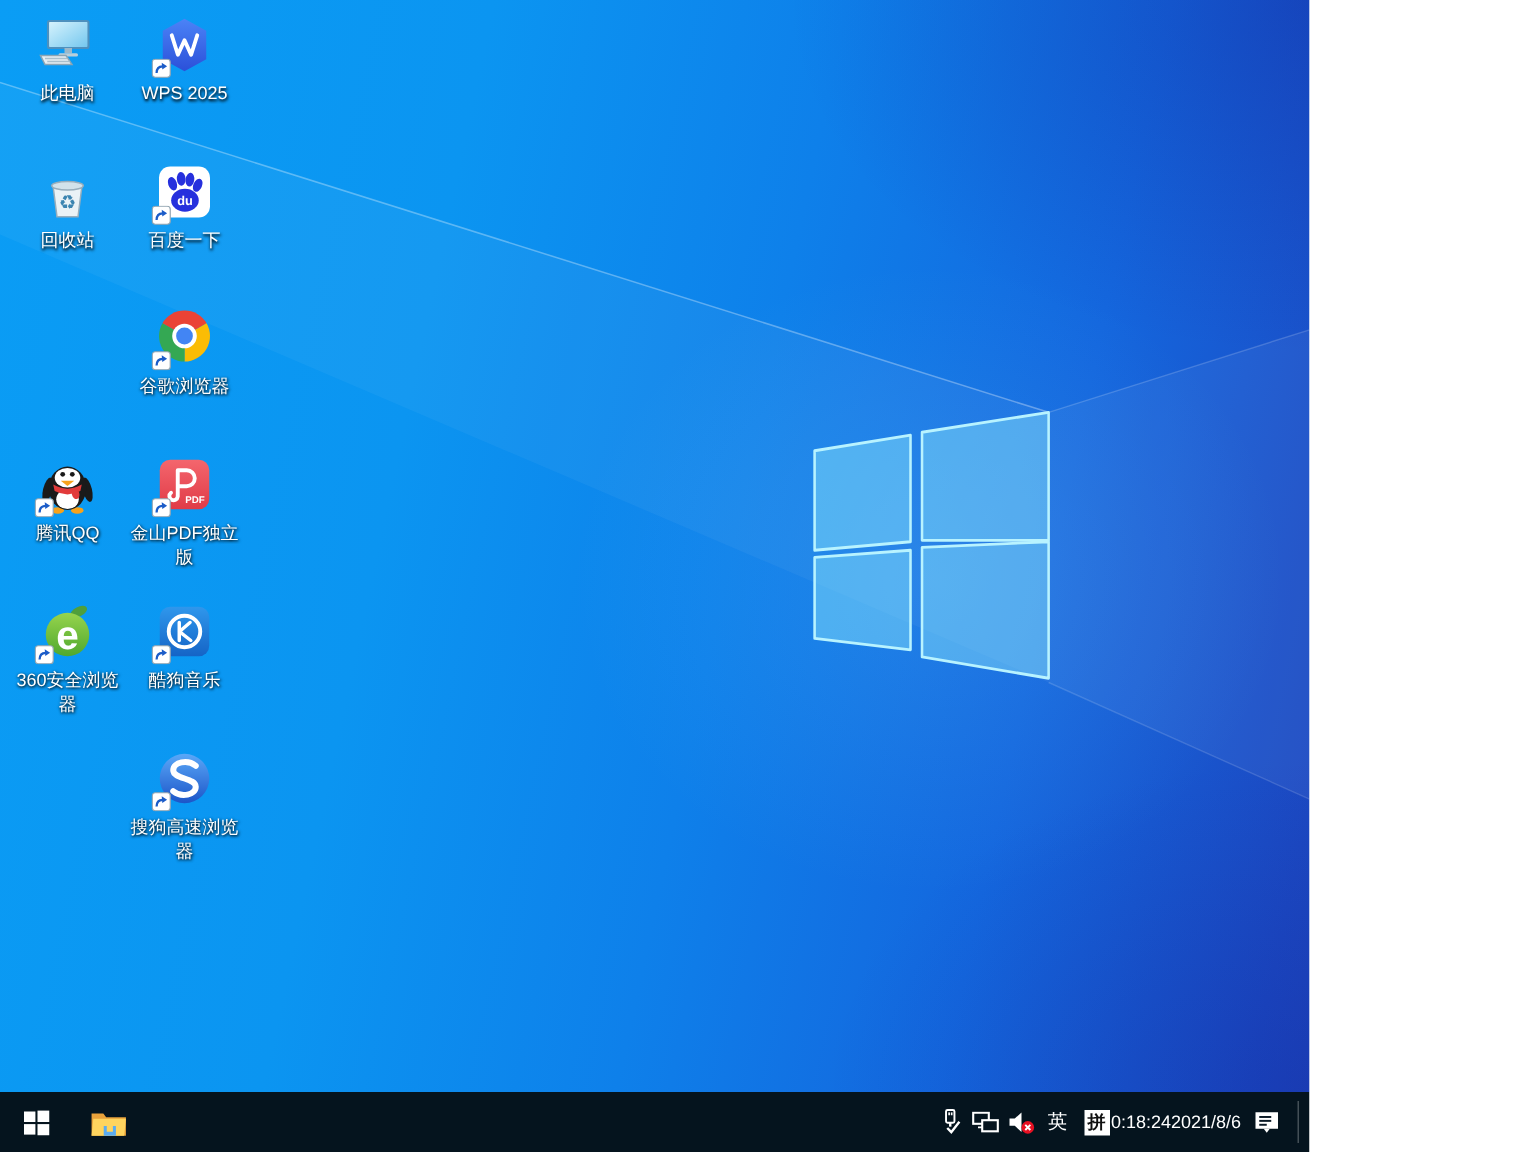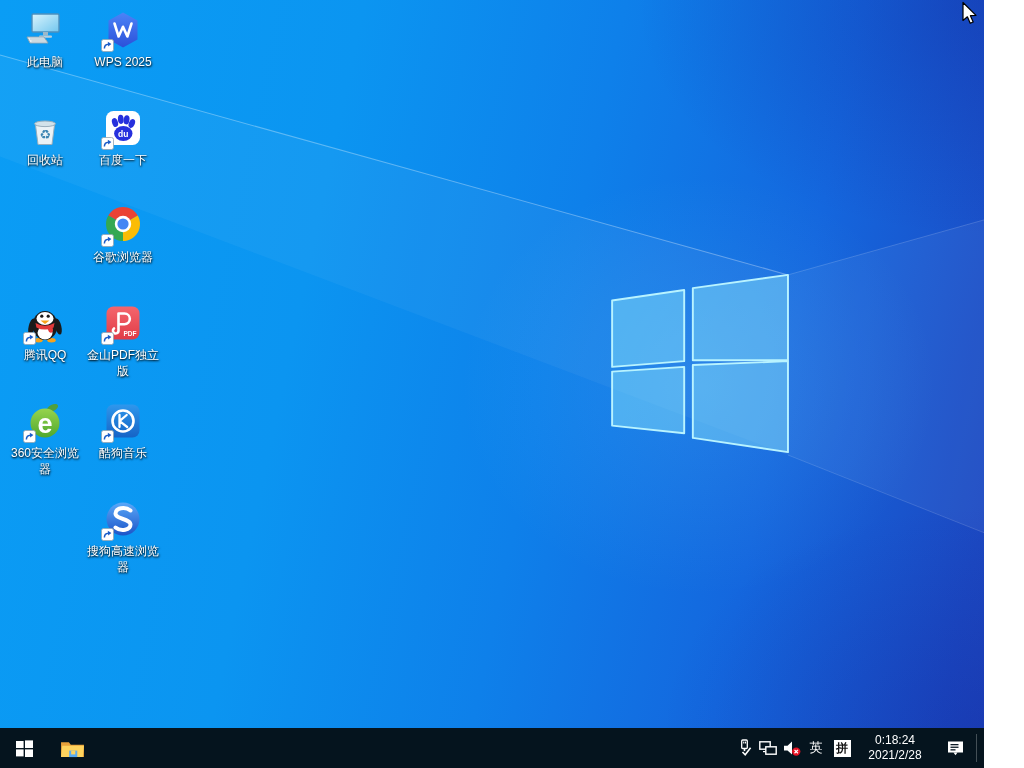--- a/index.html
+++ b/index.html
@@ -1,18 +1,18 @@
 <!DOCTYPE html>
 <html><head>
 <meta charset="utf-8">
 <style>
   * { margin:0; padding:0; box-sizing:border-box; }
   html,body { width:1024px; height:768px; overflow:hidden; }
   body { font-family:"Liberation Sans","DejaVu Sans",sans-serif; }
-  .screen { position:relative; width:984px; height:768px; overflow:hidden; }
+  .screen { position:relative; width:873px; height:768px; overflow:hidden; }
 
   
   .wallpaper {
     position:absolute; inset:0 0 40px 0;
     background:
       radial-gradient(ellipse 560px 380px at 100% 0%, rgba(18,22,140,.30), rgba(0,0,0,0) 62%),
       radial-gradient(ellipse 520px 360px at 100% 100%, rgba(12,30,150,.26), rgba(0,0,0,0) 62%),
       radial-gradient(ellipse 340px 300px at 71% 53%, rgba(130,220,255,.14), rgba(0,0,0,0) 70%),
       linear-gradient(102deg, #0a9df5 0%, #0b95f1 32%, #0e80ea 55%, #1467de 76%, #1c49c2 96%, #1e45bd 100%);
   }
@@ -41,21 +41,21 @@
   .tb-start, .tb-explorer { width:48px; }
   .tray { margin-left:auto; display:flex; align-items:stretch; }
   .tray button { padding:0; }
   .tray-ico { width:24px; }
   .tray-lang { width:24px; font-size:13px; }
   .tray-ime { width:28px; }
   .ime-box {
     width:17px; height:17px; background:#fff; color:#111; font-size:12px; font-weight:bold;
     display:flex; align-items:center; justify-content:center;
   }
-  .tb-clock { width:78px; flex-direction:column; font-size:12px; line-height:15px; }
+  .tb-clock { width:78px; flex-direction:row; font-size:12px; line-height:15px; }
   .tb-clock span { display:block; }
   .tb-action { width:42px; }
   .tb-sep { width:1px; background:rgba(255,255,255,.25); margin:6px 0; }
   .tb-showdesk { width:7px; }
 
   
   .cursor { position:absolute; left:961px; top:1px; width:17px; height:25px; z-index:9; pointer-events:none; }
 </style>
 </head>
 <body>
@@ -333,21 +333,21 @@
           <circle cx="13.2" cy="11.6" r="4.2" fill="#e81123"></circle>
           <path d="M11.5,9.9 l3.4,3.4 M14.9,9.9 l-3.4,3.4" stroke="#fff" stroke-width="1.3"></path>
         </svg>
       </button>
       <button class="tray-lang">英</button>
       <button class="tray-ime">
         <span class="ime-box">拼</span>
       </button>
       <button class="tb-clock">
         <span>0:18:24</span>
-        <span>2021/2/28</span>
+        <span>2021/8/6</span>
       </button>
       <button class="tb-action">
         <svg width="17" height="16" viewBox="0 0 17 16">
           <rect x="1" y="1.5" width="15" height="11" fill="#fff"></rect>
           <polygon points="6.5,12.5 10.5,12.5 8.5,15.2" fill="#fff"></polygon>
           <rect x="3.5" y="4" width="8" height="1.3" fill="#0b1a26"></rect>
           <rect x="3.5" y="6.6" width="8" height="1.3" fill="#0b1a26"></rect>
           <rect x="3.5" y="9.2" width="5" height="1.3" fill="#0b1a26"></rect>
         </svg>
       </button>

